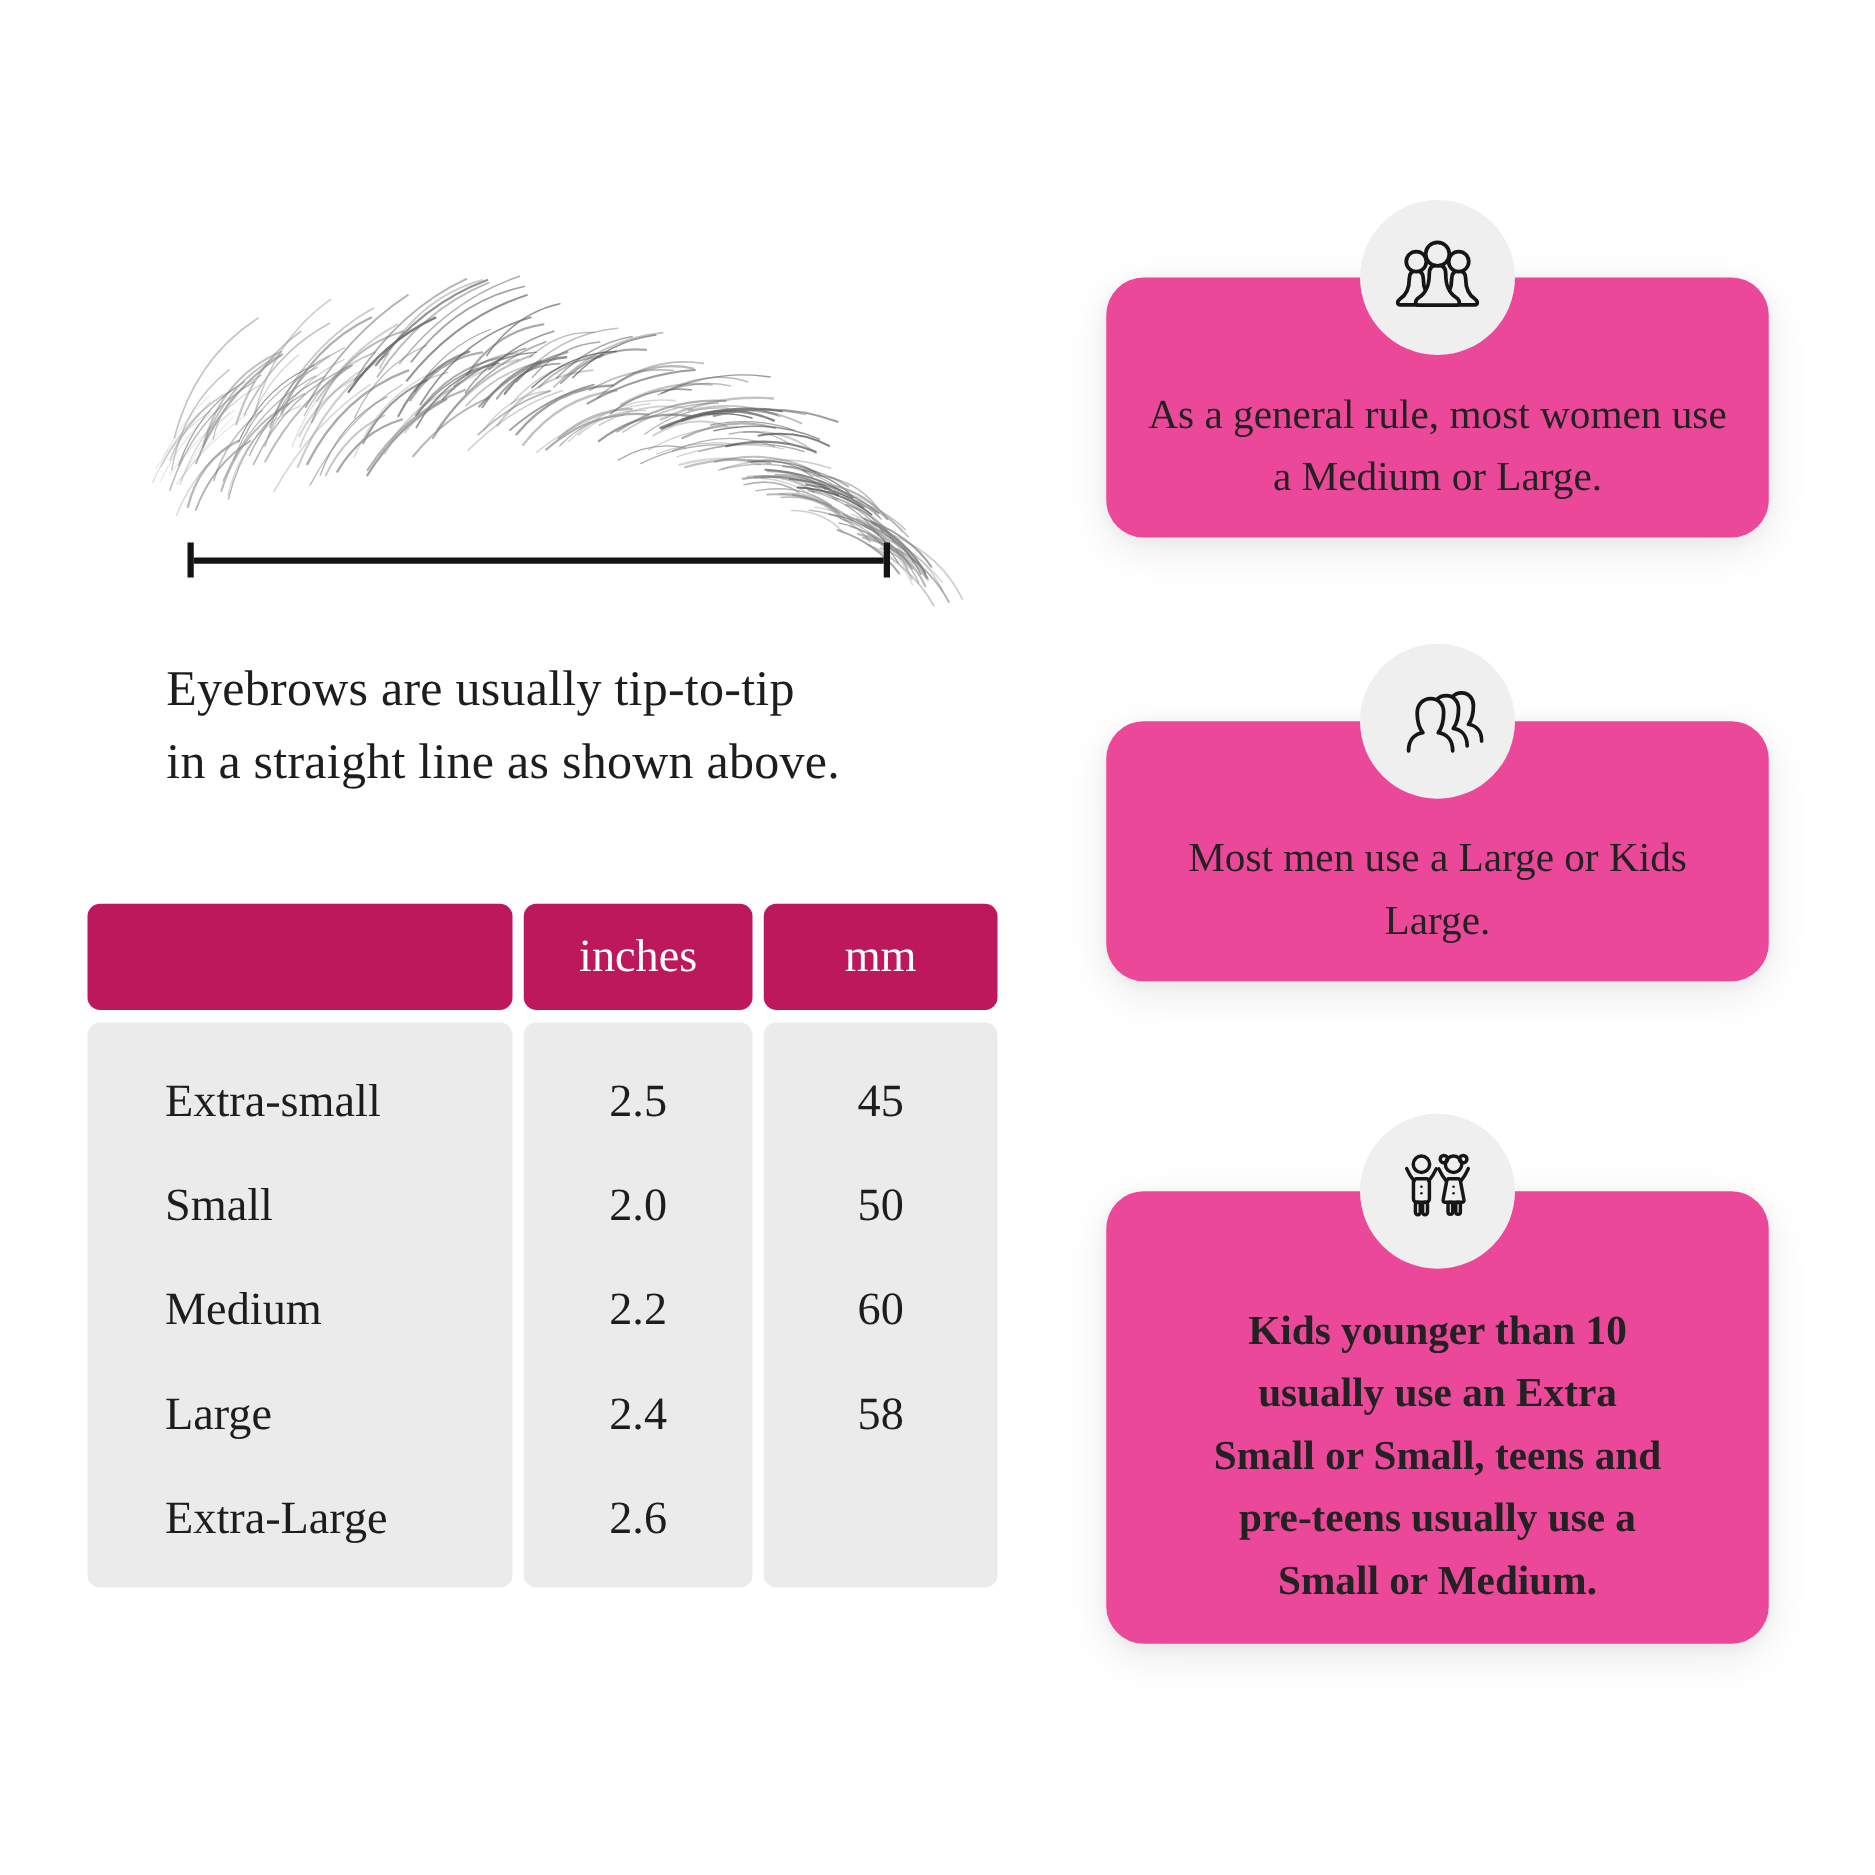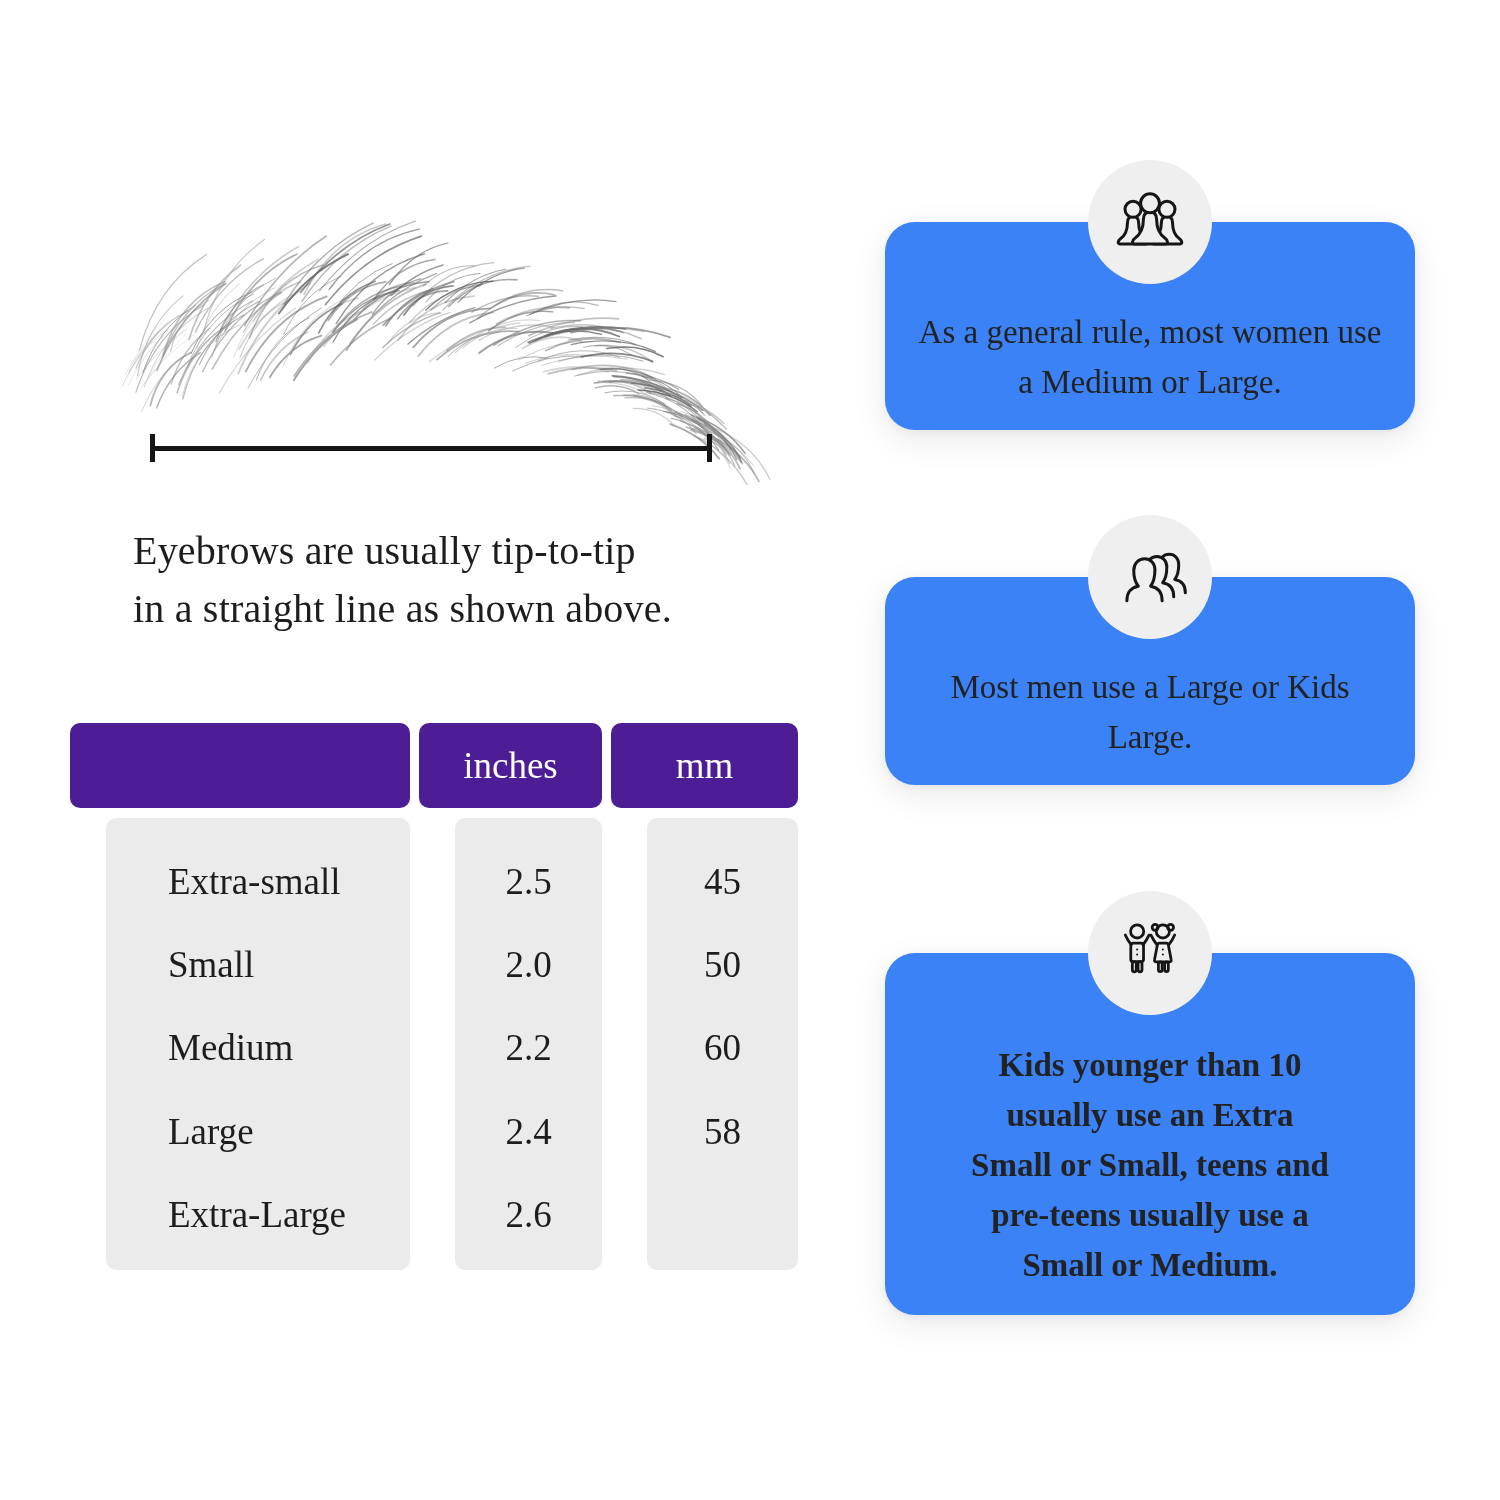--- a/index.html
+++ b/index.html
@@ -21,36 +21,36 @@
   
   .caption{left:133px;top:522px;font-size:40px;line-height:58px;letter-spacing:.2px;}
 
   
   .tbl{
     left:70px;top:723px;width:728px;
     display:grid;grid-template-columns:340px 183px 187px;
     grid-template-rows:85px 452px;gap:10px 9px;
   }
   .th{
-    background:#4c1d95;color:#ffffff;border-radius:10px;
+    background:#be185d;color:#ffffff;border-radius:10px;
     display:flex;align-items:center;justify-content:center;
     font-size:37px;
   }
   .tb{
     background:#ebebeb;border-radius:10px;
     display:grid;grid-template-rows:repeat(5,1fr);
-    padding:22px 0 14px 0;box-sizing:border-box;font-size:37px;margin-left:36px;
+    padding:22px 0 14px 0;box-sizing:border-box;font-size:37px;
   }
   .tb .cell{display:flex;align-items:center;}
   .tb.labels .cell{justify-content:flex-start;padding-left:62px;}
   .tb.vals .cell{justify-content:center;}
 
   
   .card{
-    left:885px;width:530px;background:#3b82f6;border-radius:30px;
+    left:885px;width:530px;background:#ec4899;border-radius:30px;
     box-shadow:0 10px 34px rgba(0,0,0,.085),0 2px 10px rgba(0,0,0,.05);
     display:flex;flex-direction:column;align-items:center;justify-content:center;
     padding-top:62px;box-sizing:border-box;
   }
   .card-1{top:222px;height:208px;}
   .card-2{top:577px;height:208px;}
   .card-3{top:953px;height:362px;font-weight:bold;}
   .icon-circle{
     position:absolute;top:-62px;left:50%;transform:translateX(-50%);
     width:124px;height:124px;border-radius:50%;background:#efefef;

